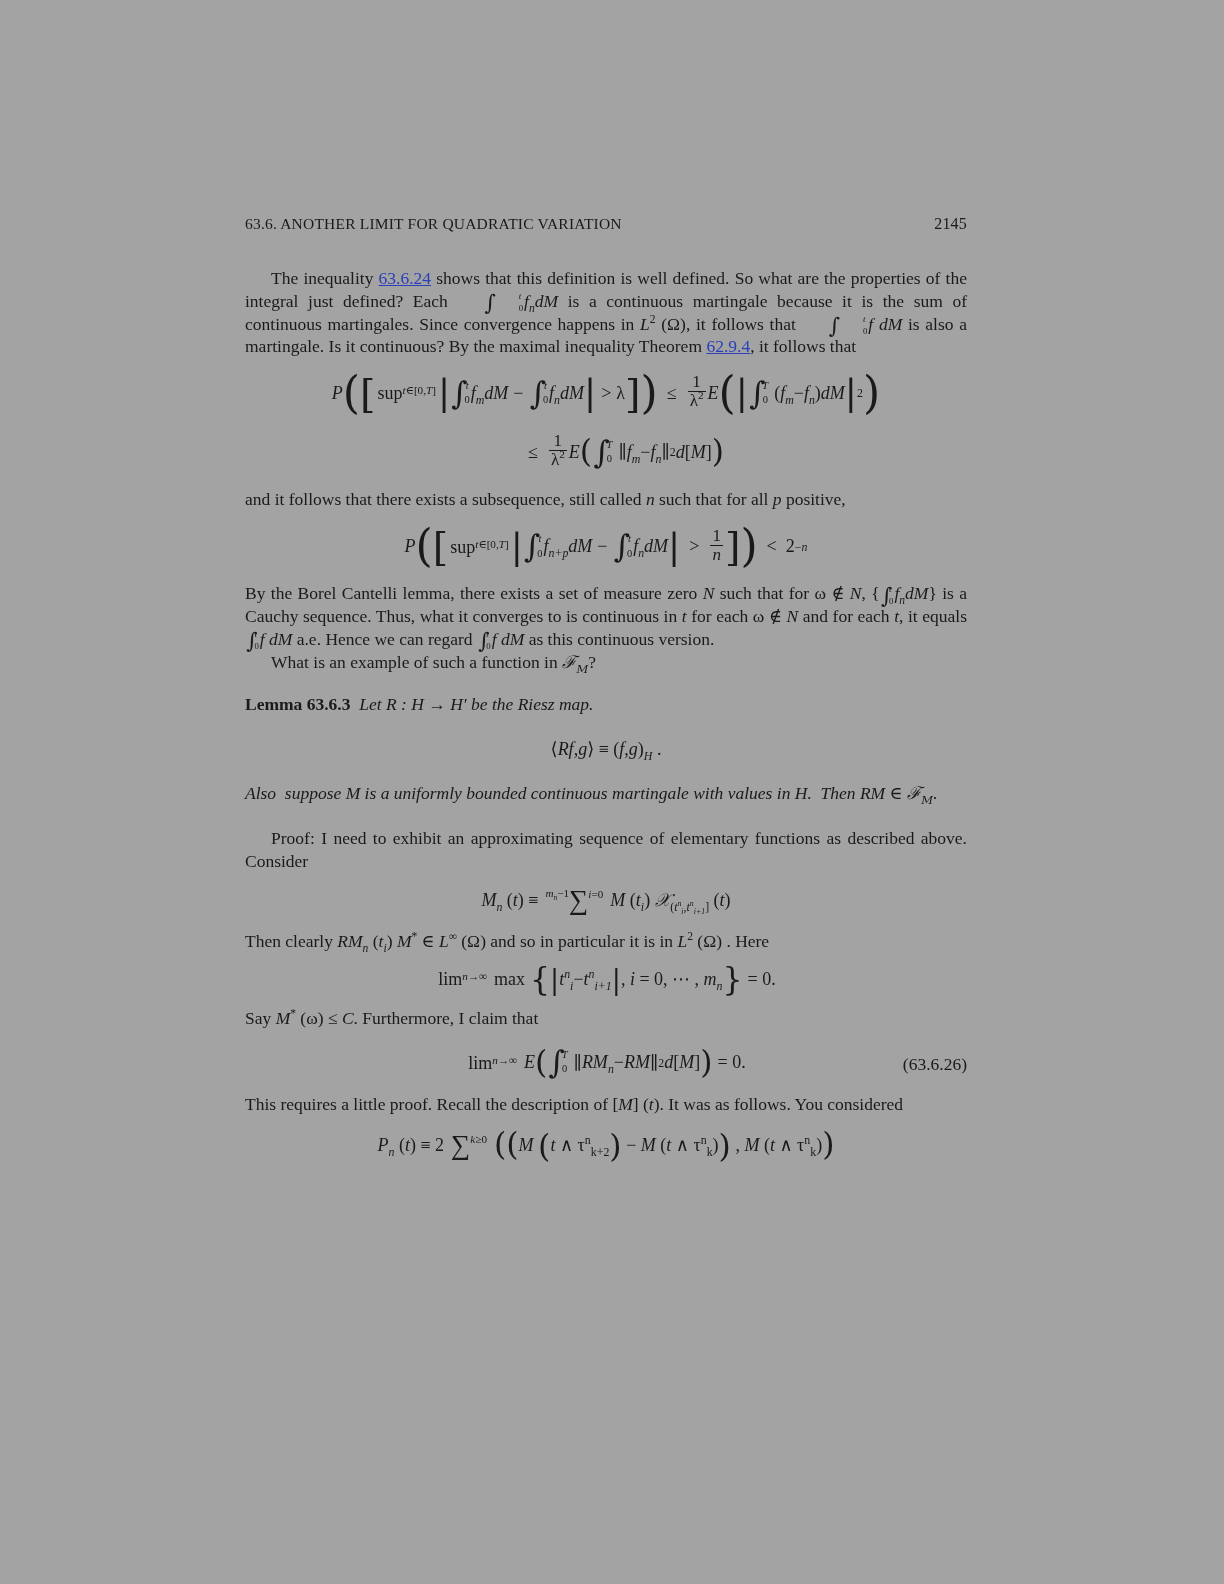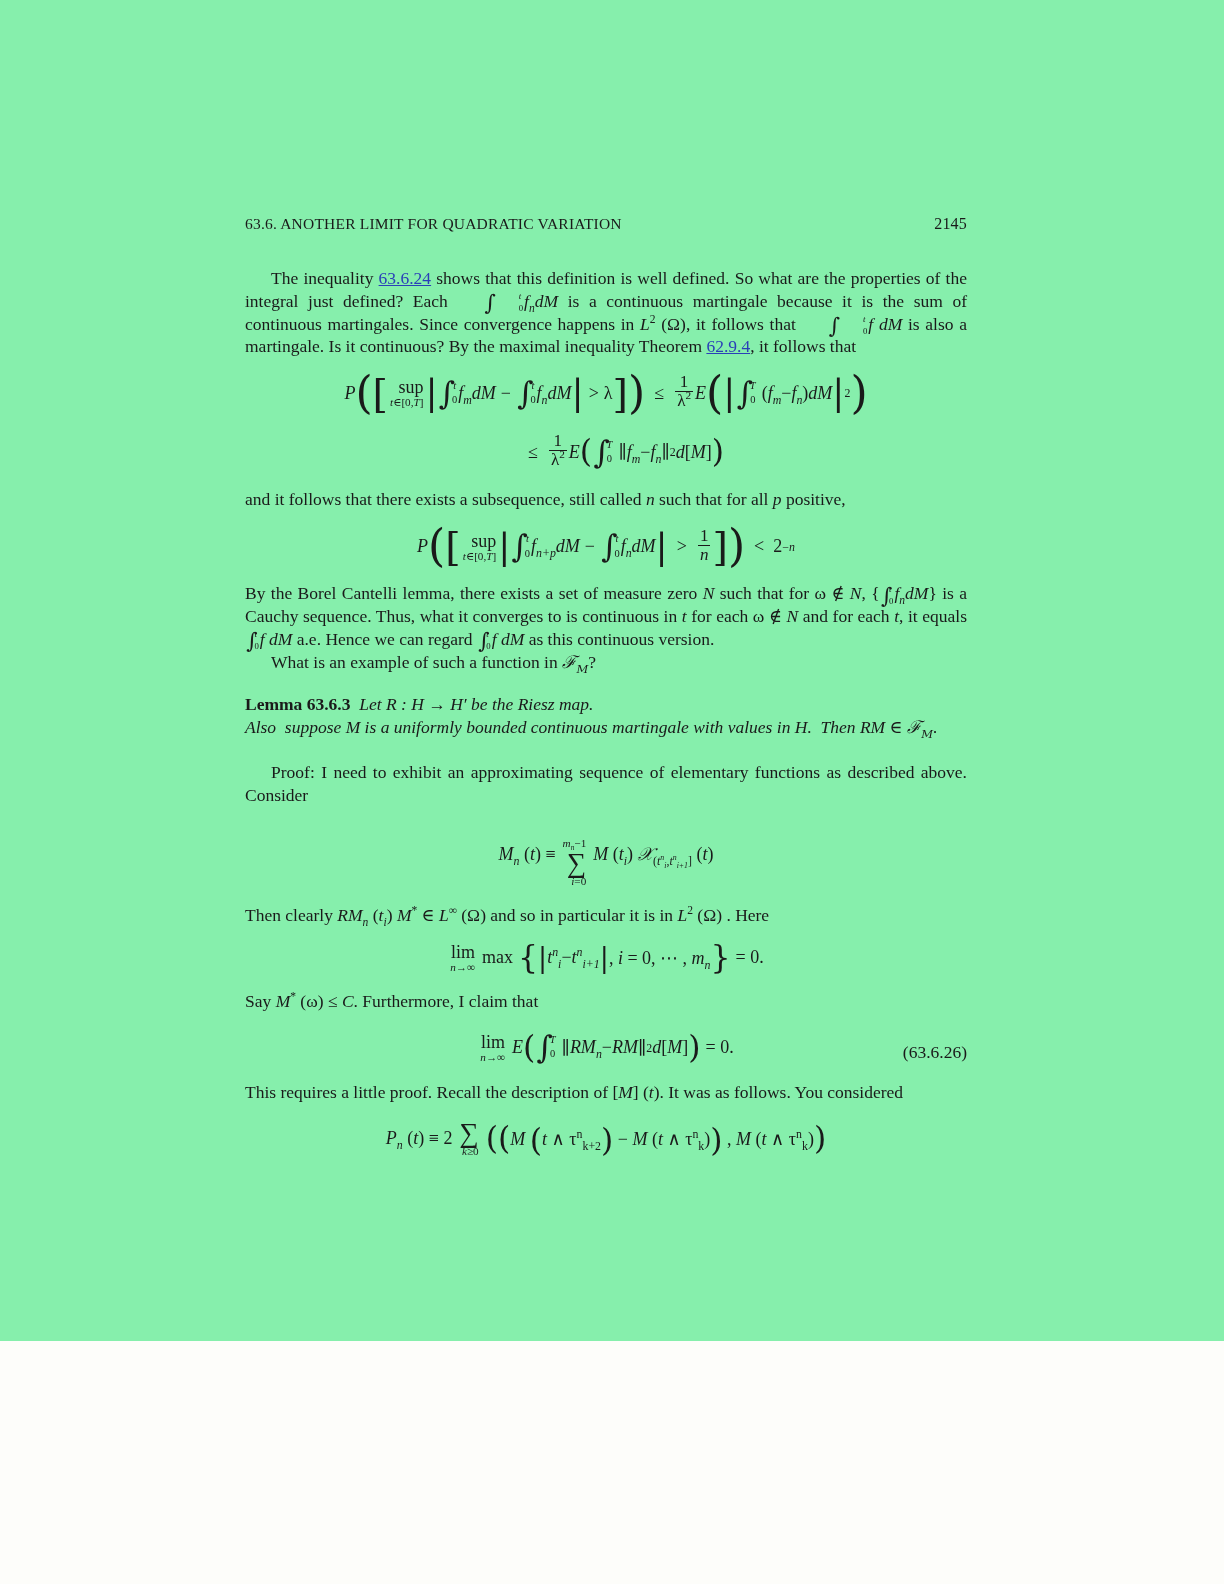--- a/index.html
+++ b/index.html
@@ -12,22 +12,22 @@
     background: #fdfdfa;
     font-family: "Liberation Serif", "DejaVu Serif", serif;
     color: #1a1a1a;
     position: relative;
     overflow: hidden;
   }
   .page {
     position: absolute;
     left: 0; top: 0;
     width: 1224px;
-    height: 1341px;
-    background: #86efac;
+    height: 1584px;
+    background: #a3a3a3;
   }
   .content {
     position: absolute;
     left: 245px;
     top: 215px;
     width: 722px;
   }
   .runhead {
     display: flex;
     justify-content: space-between;
@@ -78,29 +78,29 @@
     font-size: 0.95em;
     margin: 0 2px;
     position: relative;
     top: -0.1em;
   }
   .frac .num { line-height: 1.05; padding: 0 2px; }
   .frac .den { line-height: 1.05; border-top: 1px solid #1a1a1a; padding: 0 2px; }
 
   .bigop {
     display: inline-flex;
-    flex-direction: column;
-    align-items: flex-end;
+    flex-direction: row;
+    align-items: flex-start;
     vertical-align: middle;
     line-height: 1;
     margin: 0 2px;
   }
   .bigop .op { font-size: 1.0em; }
   .bigop .sub { font-size: 0.62em; margin-top: 1px; }
-  .bigop .sup { font-size: 0.62em; margin-bottom: 1px; margin-top: 16px; }
+  .bigop .sup { font-size: 0.62em; margin-bottom: 1px; }
 
   .intg {
     display: inline-flex;
     align-items: center;
     vertical-align: middle;
     margin: 0 1px;
   }
   .intg .sym {
     font-size: 1.75em;
     font-style: italic;
@@ -336,20 +336,25 @@
 
     <p class="body indent">
       What is an example of such a function in <span class="scr">ℱ<sub class="tight"><i>M</i></sub></span>?
     </p>
 
     <p class="body" style="margin-top:20px;">
       <span class="lemma-head">Lemma 63.6.3</span>
       <span class="it-block">&nbsp;<i>Let R</i> : <i>H</i> → <i>H</i>′ <i>be the Riesz map.</i></span>
     </p>
 
+    <div class="eq" style="margin-top:22px; margin-bottom:22px;">
+      <div class="eq-row">
+        <span>⟨<i>Rf</i>,<i>g</i>⟩ ≡ (<i>f</i>,<i>g</i>)<sub class="tight"><i>H</i></sub> .</span>
+      </div>
+    </div>
 
     <p class="body it-block">
       Also&nbsp; suppose M is a uniformly bounded continuous martingale with values in H.&nbsp; Then RM ∈ <span class="scr">ℱ<sub class="tight">M</sub></span>.
     </p>
 
     <p class="body indent" style="margin-top:22px;">
       <span class="proof-head">Proof:</span><span> I need to exhibit an approximating sequence of elementary functions as described above. Consider</span>
     </p>
 
     <div class="eq" style="margin-top:16px;">

